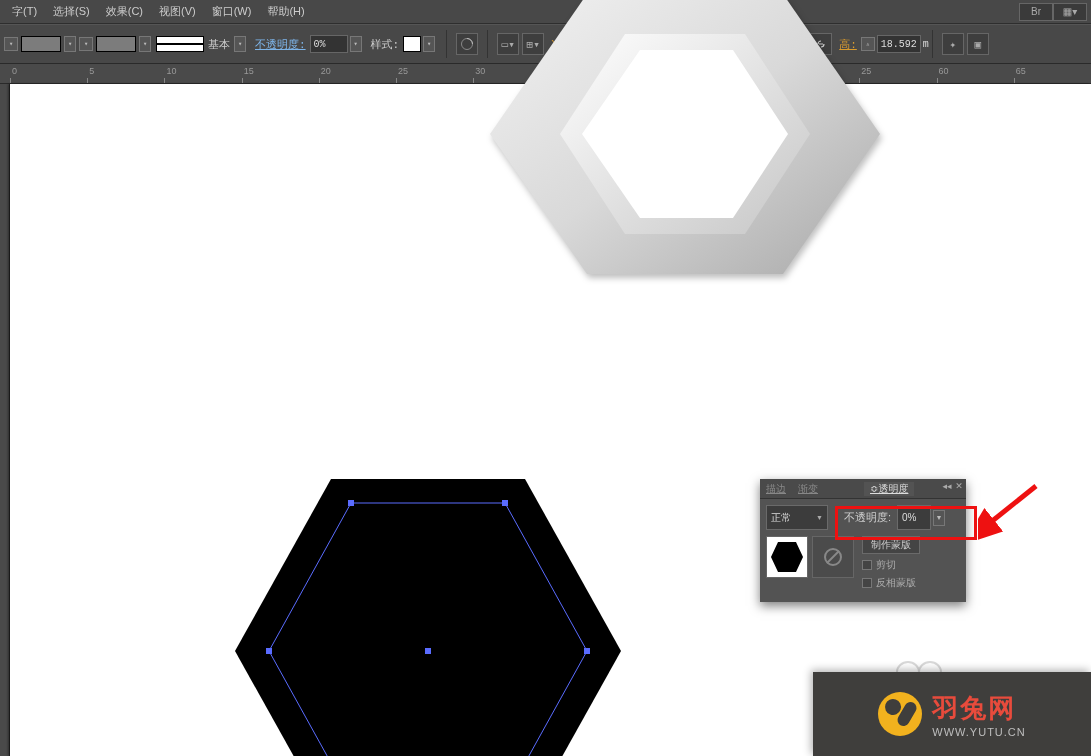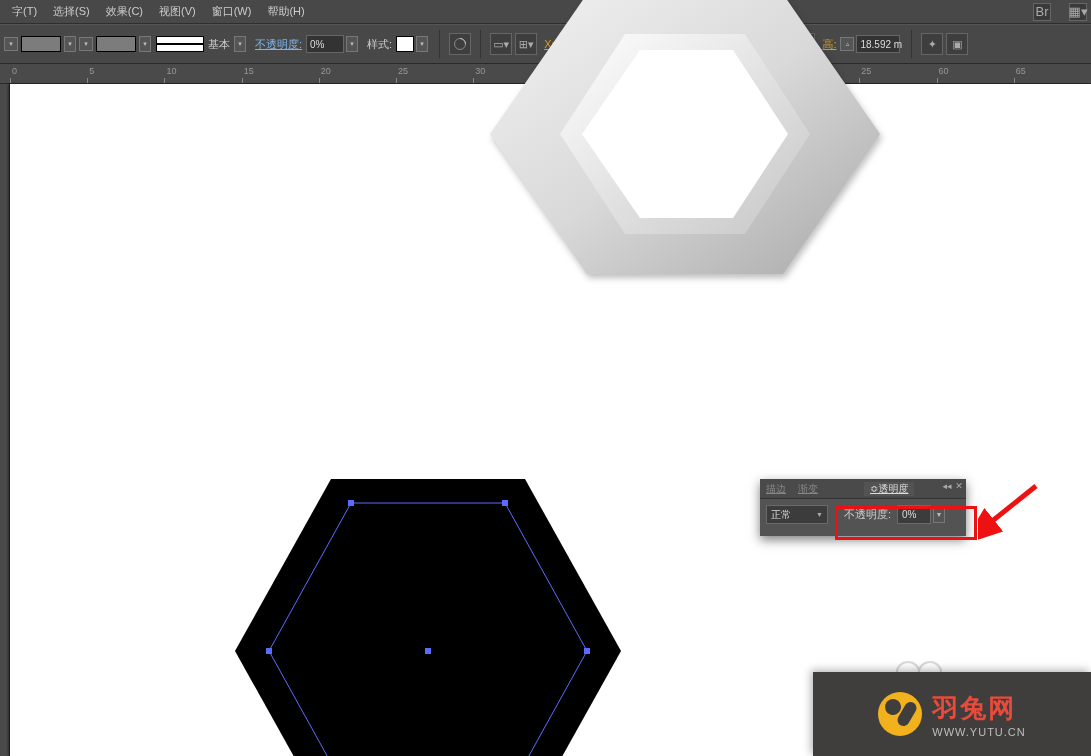--- a/index.html
+++ b/index.html
@@ -1,23 +1,23 @@
 <!DOCTYPE html>
 <html><head>
 <meta charset="utf-8">
 <style>
   html,body{margin:0;padding:0;background:#4a4a4a;font-family:"Microsoft YaHei",Arial,sans-serif;font-size:11px;color:#ccc;overflow:hidden;width:1091px;height:756px;}
   *{box-sizing:border-box;}
   
   .menubar{height:24px;background:#484848;display:flex;align-items:center;padding:0 4px;border-bottom:1px solid #2e2e2e;}
   .menubar .mi{padding:0 8px;cursor:default;}
   .menubar .spacer{flex:1;}
-  .menubar .iconbtn{width:18px;height:18px;background:#3a3a3a;border:1px solid #666;margin-left:18px;display:flex;align-items:center;justify-content:center;font-size:13px;color:#aaa;}
-  
-  .optbar{height:40px;background:#484848;border-top:1px solid #555;border-bottom:1px solid #2a2a2a;display:flex;align-items:center;padding:0 4px;gap:3px;white-space:nowrap;}
+  .menubar .iconbtn{width:34px;height:18px;background:#3a3a3a;border:1px solid #666;margin-left:0;display:flex;align-items:center;justify-content:center;font-size:10px;color:#aaa;}
+  
+  .optbar{height:40px;background:#484848;border-top:1px solid #555;border-bottom:1px solid #2a2a2a;display:flex;align-items:center;padding:0 4px;gap:3px;white-space:nowrap;font-family:Liberation Mono, monospace;}
   .trislot{width:14px;height:14px;background:#555;border:1px solid #777;display:flex;align-items:center;justify-content:center;font-size:7px;color:#bbb;}
   .swatch{width:40px;height:16px;border:1px solid #000;}
   .dd{width:12px;height:16px;background:#555;border:1px solid #777;display:flex;align-items:center;justify-content:center;font-size:7px;color:#bbb;}
   .stroke-prev{width:48px;height:16px;background:#fff;border:1px solid #000;display:flex;align-items:center;}
   .stroke-prev .line{height:2px;background:#000;width:100%;}
   .lbl{color:#ccc;font-size:11px;padding:0 2px;}
   .lblu{color:#ccc;font-size:11px;padding:0 2px;text-decoration:underline;}
   .numfield{width:44px;height:18px;background:#333;border:1px solid #666;color:#ddd;font-size:10px;padding:0 3px;display:flex;align-items:center;}
   .numfield.small{width:38px;}
   .seg{display:flex;align-items:center;gap:2px;padding:0 2px;}
@@ -46,21 +46,21 @@
   .dock-right .ic{width:22px;height:20px;background:#444;border:1px solid #666;display:flex;align-items:center;justify-content:center;color:#aaa;font-size:10px;}
   
   .panel{position:absolute;left:760px;top:395px;width:206px;background:#535353;box-shadow:0 4px 10px rgba(0,0,0,.5);}
   .panel .tabbar{height:20px;background:#4a4a4a;display:flex;align-items:center;font-size:10px;border-bottom:1px solid #333;position:relative;}
   .panel .tabbar .tab{padding:0 6px;color:#888;text-decoration:underline;}
   .panel .tabbar .tab.active{color:#ddd;background:#535353;margin-left:40px;}
   .panel .tabbar .ctl{position:absolute;right:2px;top:2px;display:flex;gap:2px;}
   .panel .tabbar .ctl span{width:10px;height:10px;color:#aaa;font-size:9px;line-height:10px;text-align:center;cursor:default;}
   .panel .body{padding:6px;}
   .panel .row{display:flex;align-items:center;gap:4px;margin-bottom:6px;}
-  .panel .combo{height:19px;background:#3c3c3c;border:1px solid #6a6a6a;color:#ddd;font-size:10px;display:flex;align-items:center;padding:0 4px;}
+  .panel .combo{height:25px;background:#3c3c3c;border:1px solid #6a6a6a;color:#ddd;font-size:10px;display:flex;align-items:center;padding:0 4px;}
   .panel .combo .arr{margin-left:auto;font-size:7px;color:#aaa;}
   .panel .opac-wrap{display:flex;align-items:center;gap:2px;}
   .panel .thumb{width:42px;height:42px;background:#fff;border:1px solid #666;display:flex;align-items:center;justify-content:center;}
   .panel .maskslot{width:42px;height:42px;background:#4b4b4b;border:1px solid #666;display:flex;align-items:center;justify-content:center;color:#777;}
   .panel .chk{display:flex;align-items:center;gap:4px;font-size:10px;color:#aaa;}
   .panel .chk .box{width:10px;height:10px;border:1px solid #777;background:#444;}
   .panel .btn{height:18px;padding:0 8px;background:#444;border:1px solid #6a6a6a;font-size:10px;color:#ccc;display:flex;align-items:center;}
   
   .hl-box{position:absolute;border:3px solid #e11;pointer-events:none;}
   
@@ -274,20 +274,44 @@
         </div>
         <div style="width:6px"></div>
         <span class="lbl">不透明度:</span>
         <div class="opac-wrap">
           <div class="combo" style="width:34px">
             <span>0%</span>
           </div>
           <div class="dd">▼</div>
         </div>
       </div>
+      <div class="row" style="align-items:flex-start">
+        <div class="thumb">
+          <svg width="34" height="32" viewBox="0 0 34 32">
+              <polygon points="8,1 26,1 33,16 26,31 8,31 1,16" fill="#000"></polygon>
+            </svg>
+        </div>
+        <div class="maskslot">
+          <svg width="22" height="22" viewBox="0 0 22 22">
+              <circle cx="11" cy="11" r="8" fill="none" stroke="#888" stroke-width="2"></circle>
+              <line x1="5" y1="17" x2="17" y2="5" stroke="#888" stroke-width="2"></line>
+            </svg>
+        </div>
+        <div style="display:flex;flex-direction:column;gap:4px;margin-left:4px">
+          <div class="btn">制作蒙版</div>
+          <label class="chk">
+              <span class="box"></span>
+              <span>剪切</span>
+            </label>
+          <label class="chk">
+              <span class="box"></span>
+              <span>反相蒙版</span>
+            </label>
+        </div>
+      </div>
     </div>
   </div>
 
   <div class="hl-box" style="left:835px;top:422px;width:142px;height:34px"></div>
 
   <svg class="arrow" style="left:978px;top:396px" width="70" height="60">
     <defs>
         <marker id="ah" markerWidth="10" markerHeight="10" refX="2" refY="3" orient="auto">
           <path d="M0,0 L0,6 L8,3 z" fill="#e11"></path>
         </marker>

